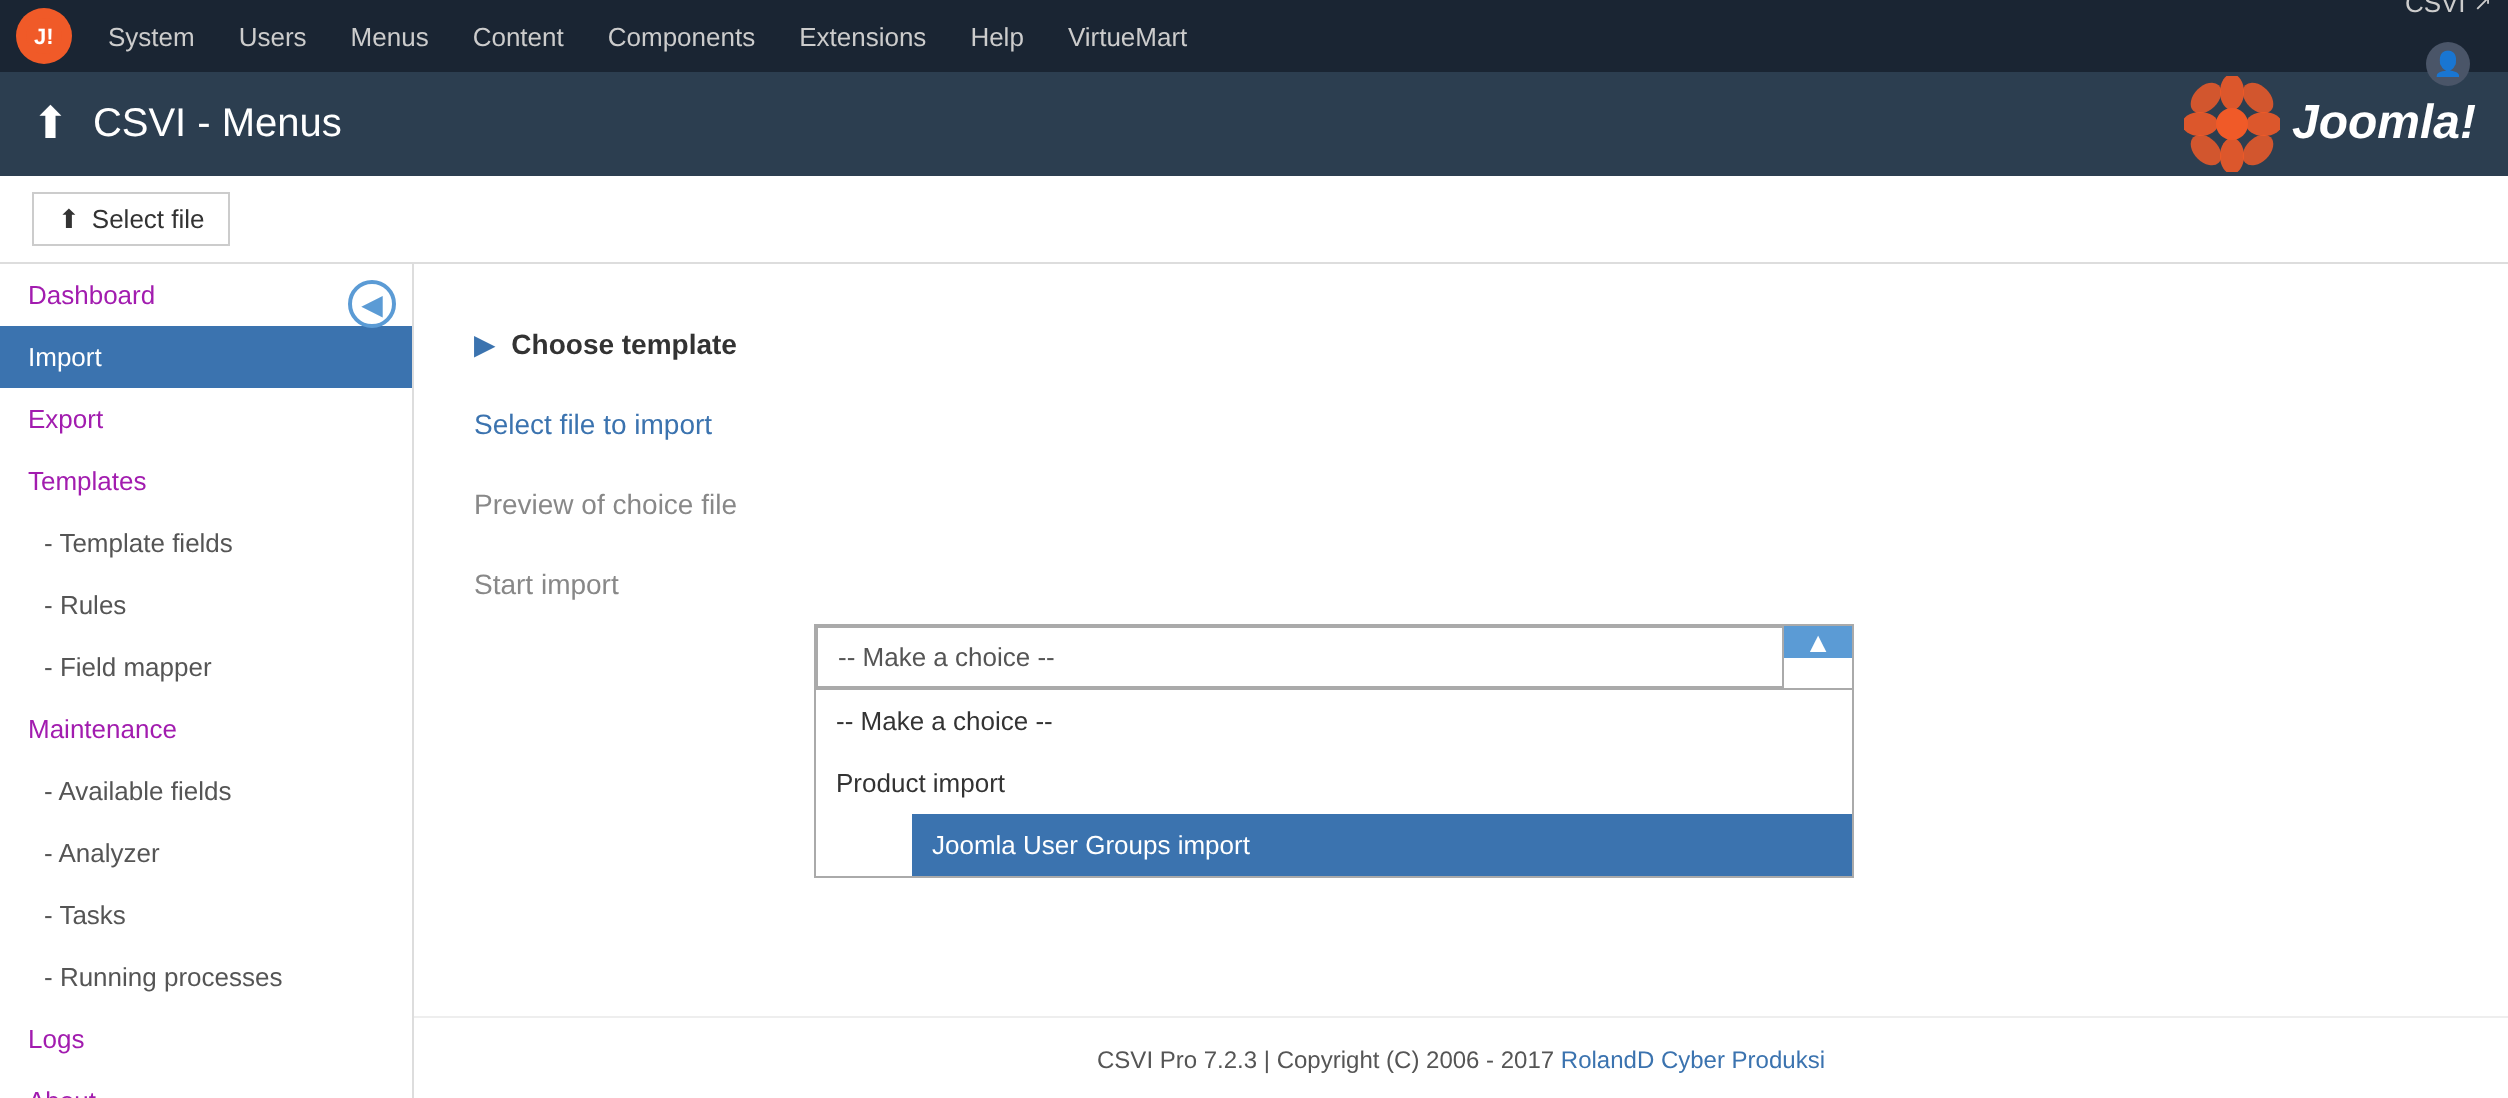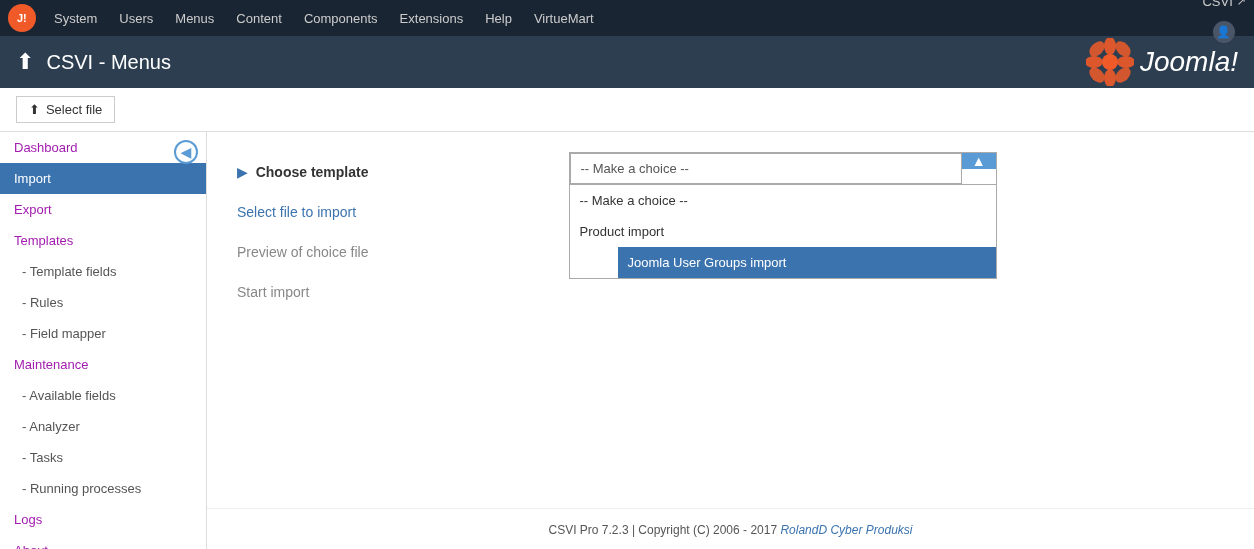--- a/index.html
+++ b/index.html
@@ -57,21 +57,21 @@
     .app-header .app-title {
       font-size: 20px; font-weight: normal; color: white;
     }
     .app-header .joomla-brand {
       display: flex; align-items: center; gap: 6px;
     }
     .joomla-flower {
       width: 48px; height: 48px;
     }
     .joomla-text {
-      font-size: 28px; font-weight: normal; color: white;
+      font-size: 24px; font-weight: bold; color: white;
       font-style: italic;
     }
 
     
     .toolbar {
       background: white;
       border-bottom: 1px solid #ddd;
       padding: 8px 16px;
       display: flex; align-items: center; gap: 8px;
     }
@@ -144,21 +144,21 @@
       color: #333; font-weight: bold;
     }
     .wizard-step.dimmed a { color: #888; }
 
     
     .dropdown-area {
       margin-left: 170px;
     }
     .custom-dropdown {
       position: relative;
-      width: 428px;
+      width: 520px;
     }
     .dropdown-selected {
       border: 1px solid #aaa;
       background: white;
       padding: 7px 10px;
       display: flex; align-items: center; justify-content: space-between;
       cursor: pointer;
       font-size: 13px; color: #555;
     }
     .dropdown-arrow-btn {
@@ -301,21 +301,21 @@
     </div>
     <div class="sidebar-item">
       <span>Logs</span>
     </div>
     <div class="sidebar-item">
       <span>About</span>
     </div>
   </aside>
 
   <main class="content-area">
-    <div class="content-wrapper" style="display:flex; ">
+    <div class="content-wrapper" style="display:flex; flex-direction: column;">
 
       <div class="wizard-steps">
         <div class="wizard-step active">
           <span style="color:#3b73af; margin-right:4px;">▶</span>
           <a href="#" style="color:#333; font-weight:bold;">Choose template</a>
         </div>
         <div class="wizard-step">
           <a href="#" style="color:#3b73af;">Select file to import</a>
         </div>
         <div class="wizard-step dimmed">
@@ -347,17 +347,17 @@
               <span>Joomla User Groups import</span>
             </div>
           </div>
         </div>
       </div>
 
     </div>
 
     <div style="position:absolute; bottom: 0; left: 207px; right: 0; text-align:center; padding: 14px; font-size: 12px; color: #555; background: white; border-top: 1px solid #eee;">
       <span>CSVI Pro 7.2.3 | Copyright (C) 2006 - 2017 </span>
-      <a href="#" style="color:#3b73af; text-decoration:none;font-style:italic;">RolandD Cyber Produksi</a>
+      <a href="#" style="color:#3b73af; text-decoration:none;">RolandD Cyber Produksi</a>
     </div>
   </main>
 
 </div>
 
 </body></html>

